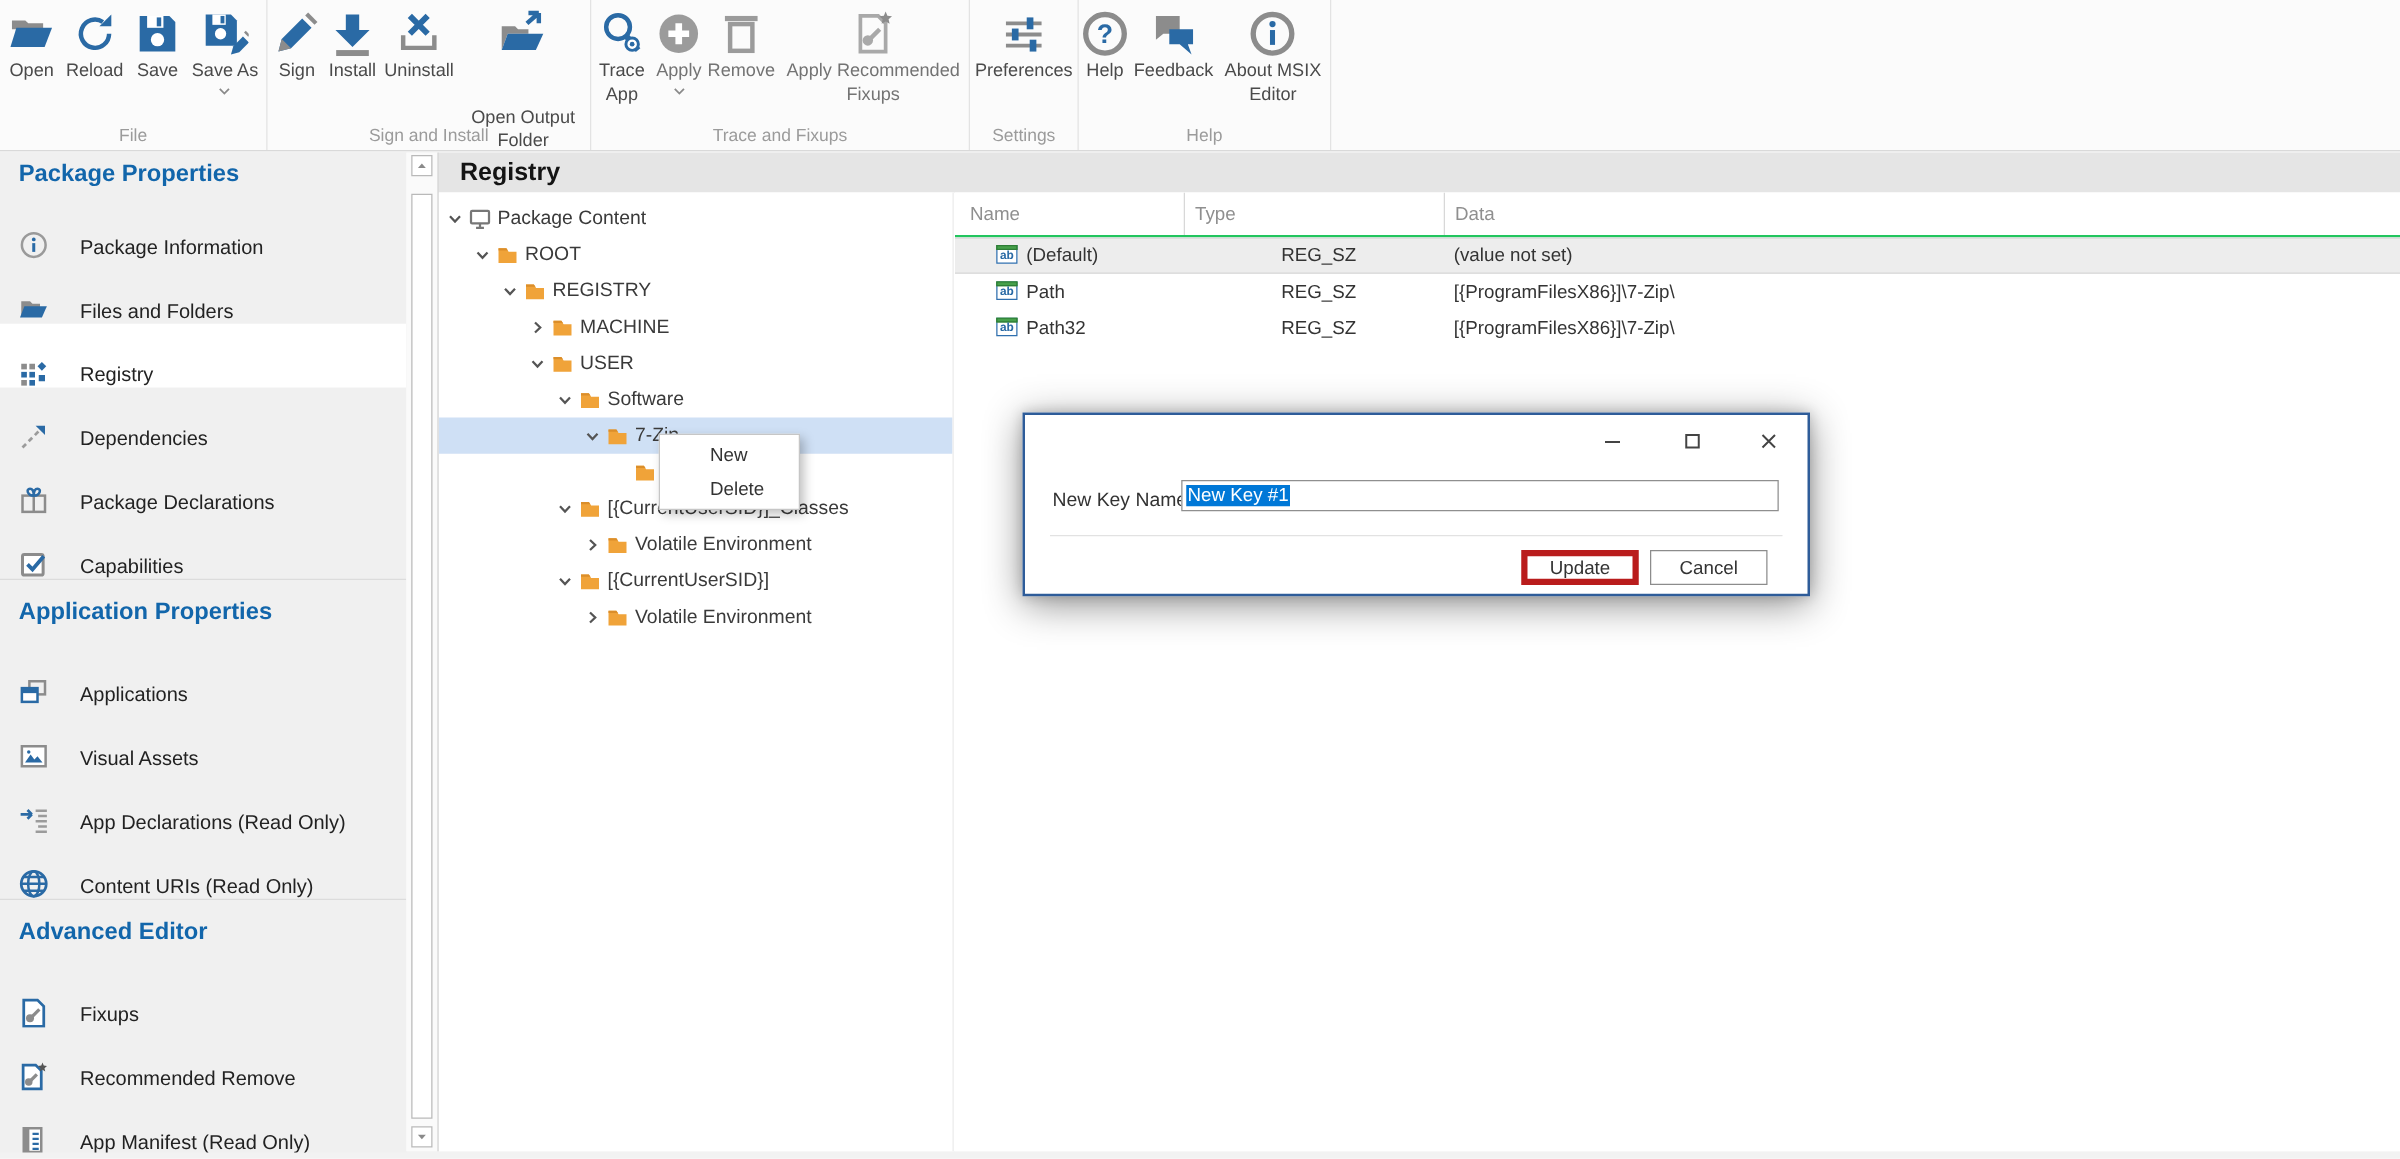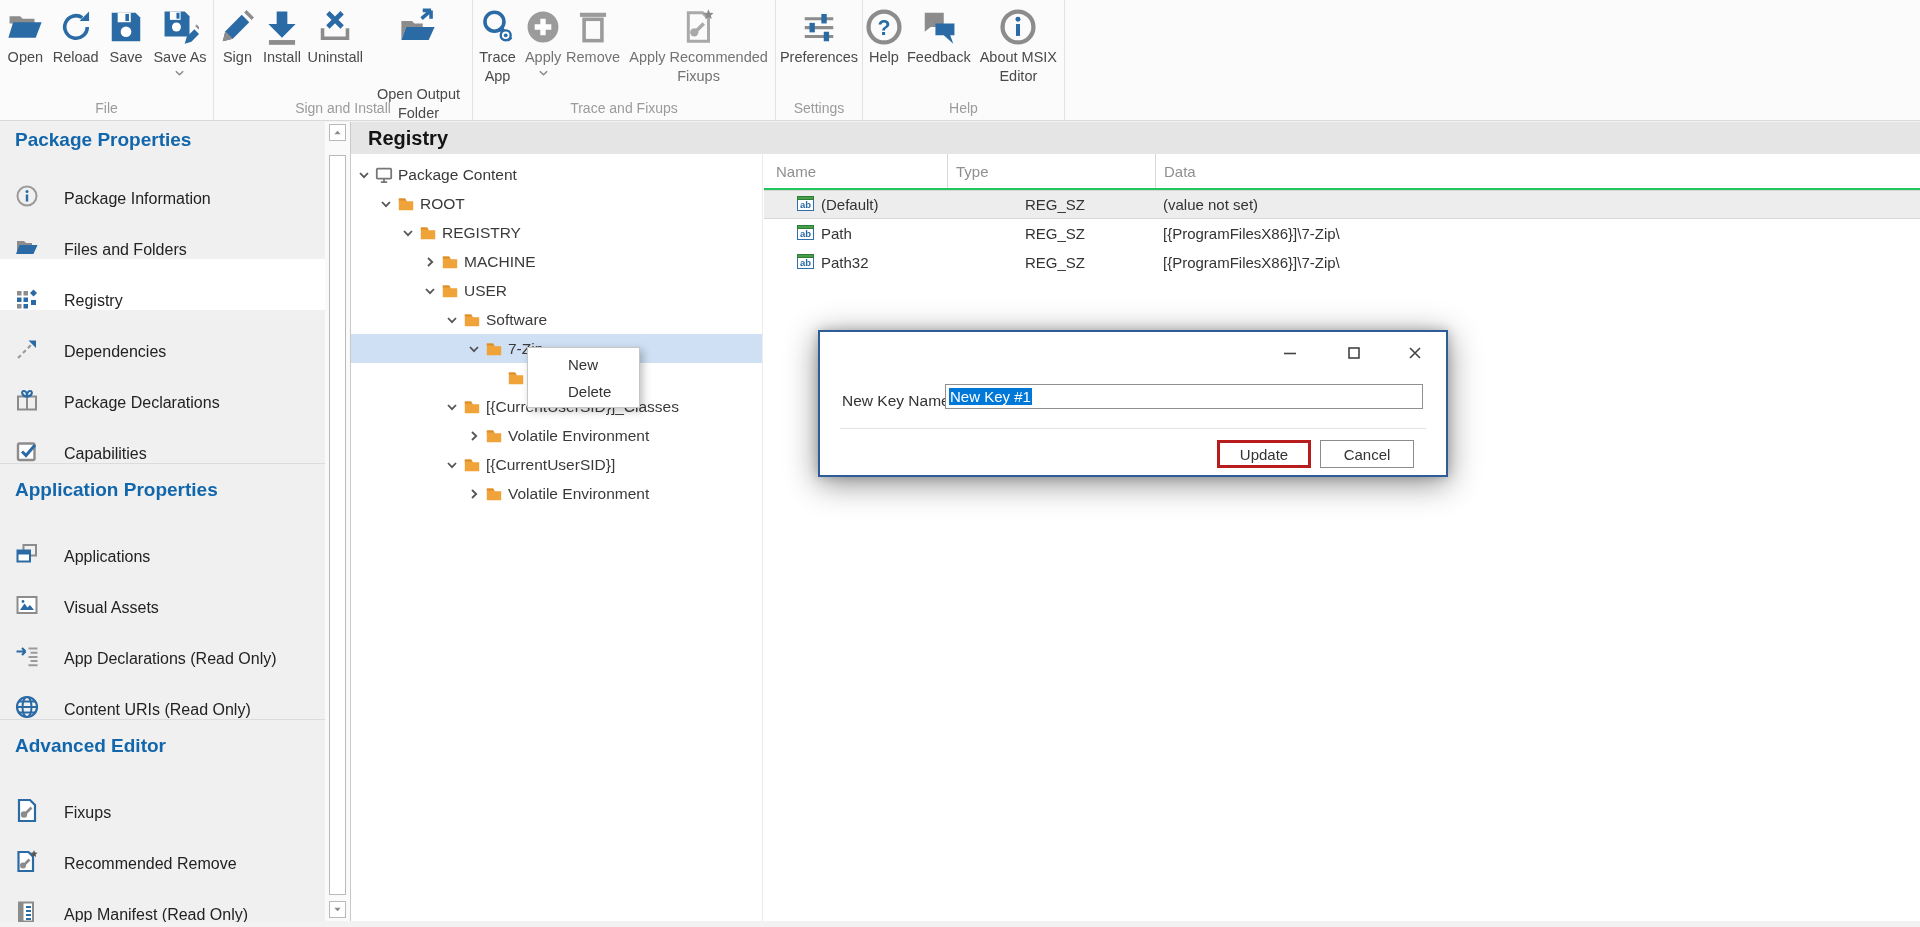--- a/index.html
+++ b/index.html
@@ -91,21 +91,21 @@
   .dlg-ctl{position:absolute;top:11px;width:20px;height:20px;cursor:pointer;}
   .dlg-ctl.min{left:460px}.dlg-ctl.max{left:524px}.dlg-ctl.cls{left:585px}
   .dlg-label{position:absolute;left:22px;top:60px;font-size:15.5px;color:#333;}
   .dlg-input{position:absolute;left:125px;top:52px;width:478px;height:25px;border:1px solid #8f8f8f;
              background:#fff;box-sizing:border-box;font-size:15px;line-height:23px;padding-left:3px;
              cursor:text;}
   .dlg-input .sel{background:#0078d7;color:#fff;padding:0 1px;}
   .dlg-sep{position:absolute;left:20px;right:20px;top:96px;border-top:1px solid #e2e2e2;}
   .dlg-btn{position:absolute;top:108px;width:94px;height:28px;background:#fff;font-size:15px;color:#333;
            font-family:"Liberation Sans",sans-serif;cursor:pointer;}
-  .dlg-btn.update{left:397px;border:3px solid #b91c1c;}
+  .dlg-btn.update{left:397px;border:5px solid #b91c1c;}
   .dlg-btn.cancel{left:500px;border:1px solid #8c8c8c;}
 </style>
 </head>
 <body>
 
 <div class="toolbar" id="toolbar" data-name="ribbon-toolbar">
     <div class="tb-group g0" data-name="toolbar-group-file">
       <div class="tb-row">
         <div class="tb-btn" data-name="toolbar-button-open">
           <span class="tb-icon" data-name="open-folder-icon">

